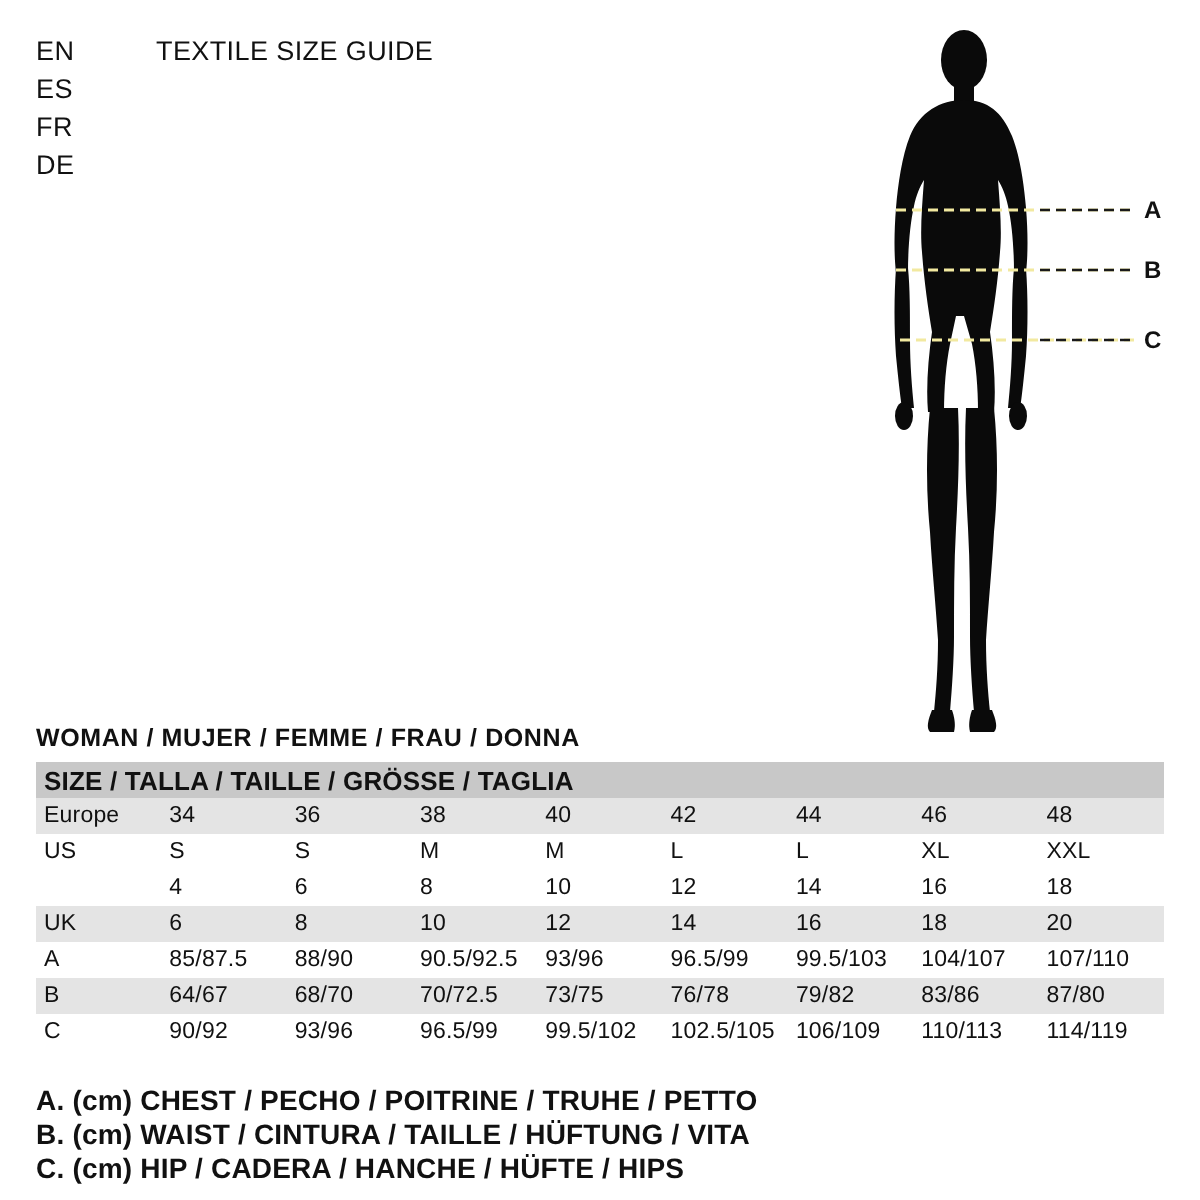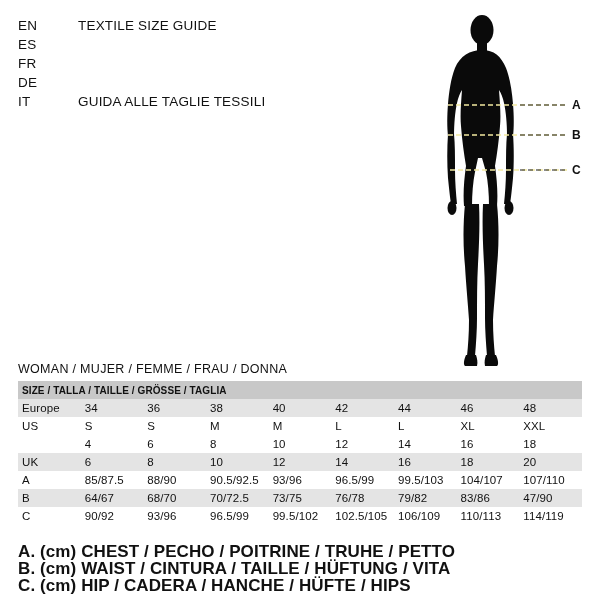--- a/index.html
+++ b/index.html
@@ -56,21 +56,21 @@
     height: 370px;
   }
   .figure-svg { display: block; }
 
   
   .woman-title {
     position: absolute;
     left: 18px;
     top: 362px;
     font-size: 12.5px;
-    font-weight: normal;
+    font-weight: bold;
     letter-spacing: 0.3px;
     color: #111;
   }
 
   
   .table-wrap {
     position: absolute;
     left: 18px;
     top: 381px;
     width: 564px;
@@ -84,37 +84,37 @@
   table.size-table td {
     height: 18px;
     padding: 0 0 0 4px;
     vertical-align: middle;
     color: #111;
     letter-spacing: 0.1px;
   }
   .row-head td {
     background: #c8c8c8;
     font-weight: bold;
-    font-size: 10px;
+    font-size: 13px;
     height: 19px;
   }
   .row-grey td { background: #e4e4e4; }
   .row-white td { background: #ffffff; }
   .col-label { width: 88px; margin-left: 18px; }
   .cell-c { text-align: left; }
 
   
   .legend {
     position: absolute;
     left: 18px;
     top: 542px;
     width: 500px;
   }
   .legend-row {
-    font-size: 17px;
+    font-size: 14px;
     font-weight: bold;
     height: 17px;
     letter-spacing: 0.1px;
     color: #111;
   }
 
   
   .guide-label {
     font-family: "Liberation Sans", sans-serif;
     font-size: 12px;
@@ -133,24 +133,20 @@
       <span class="lang-text">TEXTILE SIZE GUIDE</span>
     </div>
     <div class="lang-row">
       <span class="lang-code">ES</span>
     </div>
     <div class="lang-row">
       <span class="lang-code">FR</span>
     </div>
     <div class="lang-row">
       <span class="lang-code">DE</span>
-    </div>
-    <div class="lang-row">
-      <span class="lang-code">IT</span>
-      <span class="lang-text">GUIDA ALLE TAGLIE TESSILI</span>
     </div>
   </div>
 
   <div class="figure-wrap">
     <svg class="figure-svg" width="170" height="370" viewBox="0 0 170 370">
 
       <g fill="#0a0a0a">
 
         <ellipse cx="62" cy="22" rx="11.5" ry="15"></ellipse>
 
@@ -300,21 +296,21 @@
 
         <tr class="row-grey">
           <td class="col-label">B</td>
           <td class="cell-c">64/67</td>
           <td class="cell-c">68/70</td>
           <td class="cell-c">70/72.5</td>
           <td class="cell-c">73/75</td>
           <td class="cell-c">76/78</td>
           <td class="cell-c">79/82</td>
           <td class="cell-c">83/86</td>
-          <td class="cell-c">47/90</td>
+          <td class="cell-c">87/80</td>
         </tr>
 
         <tr class="row-white">
           <td class="col-label">C</td>
           <td class="cell-c">90/92</td>
           <td class="cell-c">93/96</td>
           <td class="cell-c">96.5/99</td>
           <td class="cell-c">99.5/102</td>
           <td class="cell-c">102.5/105</td>
           <td class="cell-c">106/109</td>

